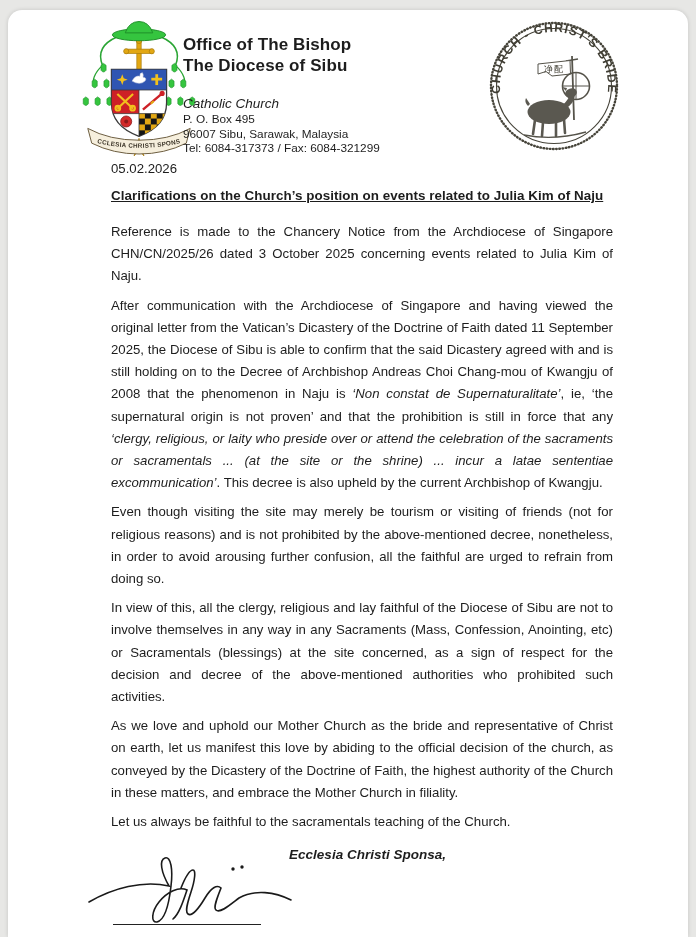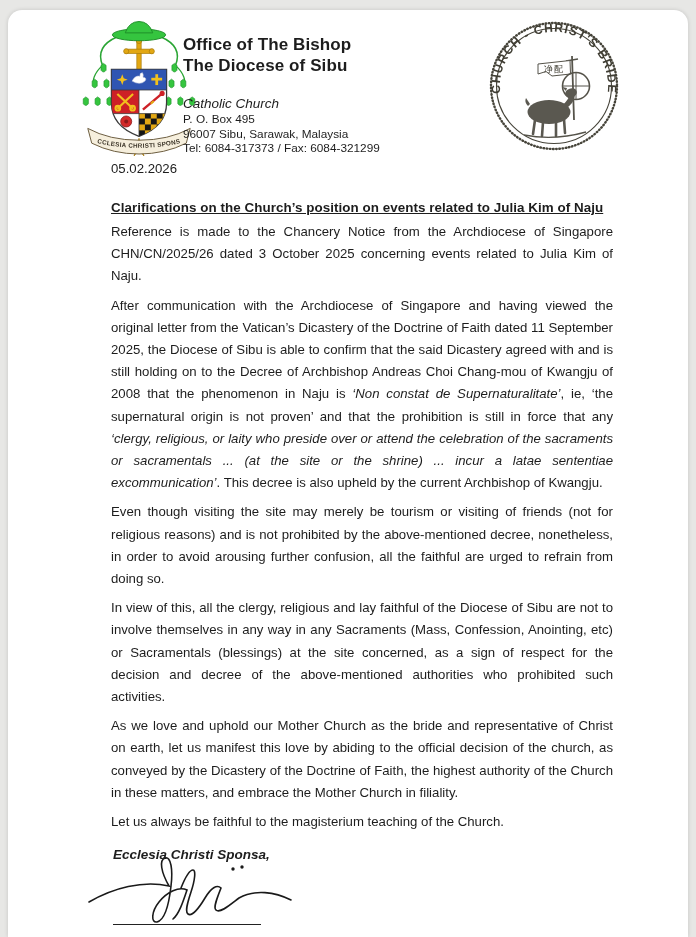--- a/index.html
+++ b/index.html
@@ -16,29 +16,29 @@
   .crest{position:absolute;left:66px;top:8px;}
   .seal{position:absolute;left:478px;top:8px;}
   .header-text{position:absolute;left:175px;top:24px;width:350px;text-align:left;}
   .ht-office{font-size:17px;font-weight:bold;line-height:21px;letter-spacing:.1px;}
   .ht-church{font-size:13.5px;font-style:italic;margin-top:20px;line-height:16px;}
   .ht-small{font-size:11.8px;line-height:14.6px;}
   .content{padding:0 75px 0 103px;}
   .date-block{font-size:13.2px;line-height:22px;}
   .letter-title{
     font-size:13.4px;font-weight:bold;text-decoration:underline;
-    margin:20px 0 0 0;letter-spacing:.05px;
+    margin:8px 0 0 0;letter-spacing:.05px;
   }
   p.para{
     font-size:13.2px;line-height:22.2px;text-align:justify;
     margin:7px 0 0 0;
   }
-  p.para:first-of-type{margin-top:6px;}
+  p.para:first-of-type{margin-top:18px;}
   .valediction{
-    margin:14px 0 0 2px;font-size:13.5px;font-style:italic;font-weight:600;
+    margin:14px 0 0 11px;font-size:13.5px;font-style:italic;font-weight:600;text-align:center;
   }
   .signature{display:block;margin:-14px 0 0 -26px;}
   .sig-line{width:148px;height:0;border-top:1.4px solid #222;margin:-6px 0 0 2px;}
   .signatory{margin:16px 0 6px 2px;font-size:13px;line-height:22.5px;}
 </style>
 </head>
 <body>
 
 <div class="page">
 
@@ -202,21 +202,21 @@
 
     <p class="para">
       <span>In view of this, all the clergy, religious and lay faithful of the Diocese of Sibu are not to involve themselves in any way in any Sacraments (Mass, Confession, Anointing, etc) or Sacramentals (blessings) at the site concerned, as a sign of respect for the decision and decree of the above-mentioned authorities who prohibited such activities.</span>
     </p>
 
     <p class="para">
       <span>As we love and uphold our Mother Church as the bride and representative of Christ on earth, let us manifest this love by abiding to the official decision of the church, as conveyed by the Dicastery of the Doctrine of Faith, the highest authority of the Church in these matters, and embrace the Mother Church in filiality.</span>
     </p>
 
     <p class="para">
-      <span>Let us always be faithful to the magisterium teaching of the Church.</span>
+      <span>Let us always be faithful to the sacramentals teaching of the Church.</span>
     </p>
 
     <div class="valediction">Ecclesia Christi Sponsa,</div>
 
     <svg class="signature" width="214" height="82" viewBox="0 0 214 82">
       <g fill="none" stroke="#1a1a1a" stroke-width="1.6" stroke-linecap="round">
         <path d="M4,54 C28,40 58,32 84,38 C76,24 74,12 80,10 C86,8 88,22 86,38 C84,56 80,72 72,74 C66,75 66,64 74,54 C82,44 94,38 102,42 C98,54 94,66 88,71"></path>
         <path d="M96,40 C100,30 104,22 108,22 C111,22 110,32 106,44 C102,56 100,64 103,66 C107,69 114,60 120,50 C126,40 132,36 136,40 C132,50 128,60 131,62 C135,66 146,56 154,50 C170,41 190,44 206,52"></path>
       </g>
       <g fill="#1a1a1a">

